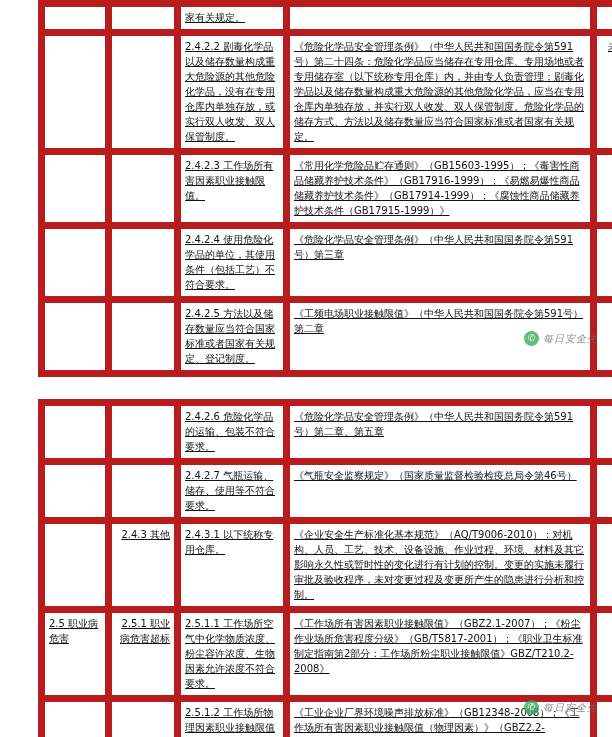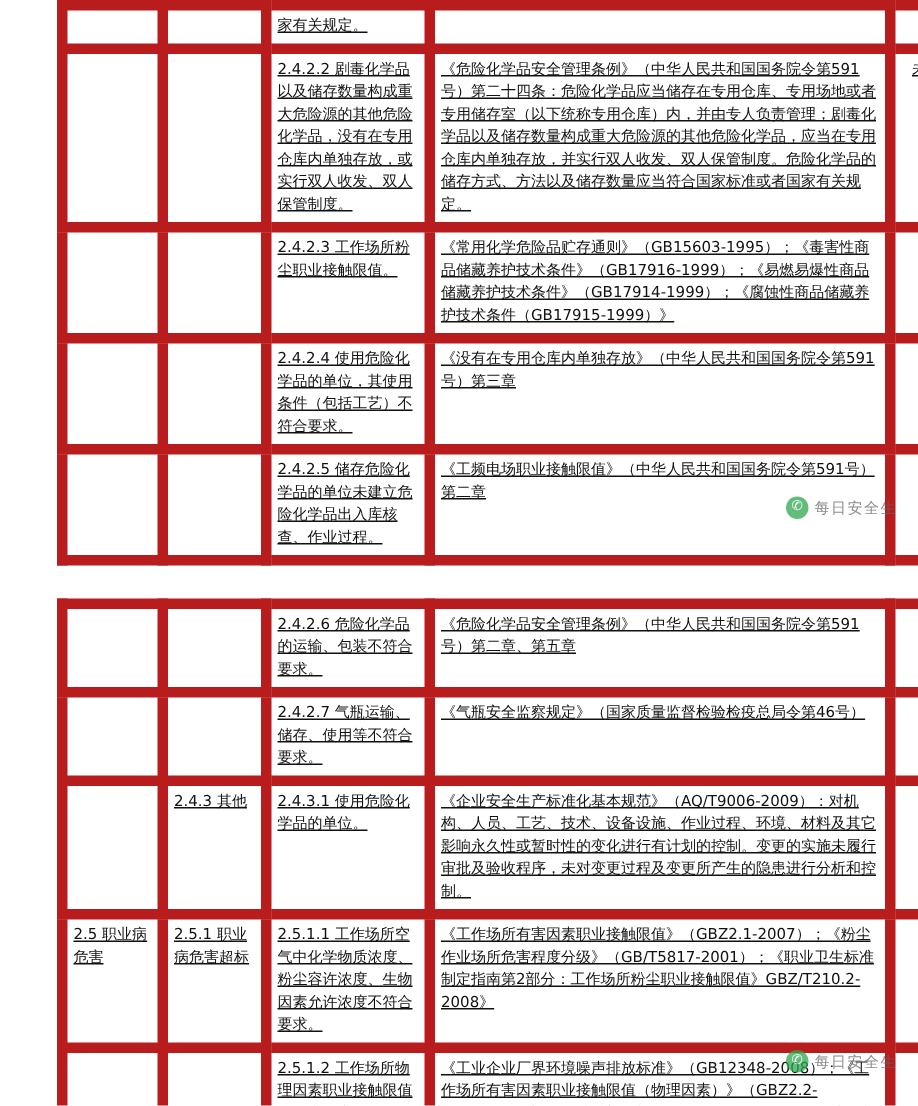--- a/index.html
+++ b/index.html
@@ -1,28 +1,28 @@
 <!DOCTYPE html>
 <html><head>
 <meta charset="utf-8">
 <style>
   html,body{margin:0;padding:0;background:#ffffff;}
   body{width:612px;height:737px;font-family:"DejaVu Sans","Liberation Sans",sans-serif;color:#111;}
   .page{position:relative;width:612px;height:737px;overflow:hidden;}
   table{border-collapse:collapse;table-layout:fixed;width:536px;margin:0 38px;}
   td{border:7px solid #b91c1c;vertical-align:top;padding:3px 4px 4px 4px;font-size:10px;line-height:1.5;text-decoration:underline;}
   .c1{width:52px;}
-  .c2{width:54px;}
+  .c2{width:54px;text-align:right;}
   .c3{width:94px;}
   .c4{width:292px;}
   .c5{width:44px;text-align:center;}
   .spacer{height:22px;}
   .wm{position:absolute;right:14px;display:flex;align-items:center;gap:4px;opacity:.75;}
   .wm .dot{width:15px;height:15px;border-radius:50%;background:#2ea84f;display:flex;align-items:center;justify-content:center;color:#fff;font-size:9px;line-height:1;}
-  .wm .wtxt{font-size:10px;color:#666;letter-spacing:1px;}
+  .wm .wtxt{font-size:10px;color:#666;letter-spacing:1px;font-style:italic;}
   .wm1{top:331px;}
   .wm2{top:700px;}
 </style>
 </head>
 <body>
 
 <div class="page">
 
   <table>
     <tbody>
@@ -36,35 +36,35 @@
       <tr>
         <td class="c1"></td>
         <td class="c2"></td>
         <td class="c3">2.4.2.2 剧毒化学品以及储存数量构成重大危险源的其他危险化学品，没有在专用仓库内单独存放，或实行双人收发、双人保管制度。</td>
         <td class="c4">《危险化学品安全管理条例》（中华人民共和国国务院令第591号）第二十四条：危险化学品应当储存在专用仓库、专用场地或者专用储存室（以下统称专用仓库）内，并由专人负责管理；剧毒化学品以及储存数量构成重大危险源的其他危险化学品，应当在专用仓库内单独存放，并实行双人收发、双人保管制度。危险化学品的储存方式、方法以及储存数量应当符合国家标准或者国家有关规定。</td>
         <td class="c5">未涉及</td>
       </tr>
       <tr>
         <td class="c1"></td>
         <td class="c2"></td>
-        <td class="c3">2.4.2.3 工作场所粉尘职业接触限值。</td>
+        <td class="c3">2.4.2.3 工作场所有害因素职业接触限值。</td>
         <td class="c4">《常用化学危险品贮存通则》（GB15603-1995）；《毒害性商品储藏养护技术条件》（GB17916-1999）；《易燃易爆性商品储藏养护技术条件》（GB17914-1999）；《腐蚀性商品储藏养护技术条件（GB17915-1999）》</td>
         <td class="c5">季度</td>
       </tr>
       <tr>
         <td class="c1"></td>
         <td class="c2"></td>
         <td class="c3">2.4.2.4 使用危险化学品的单位，其使用条件（包括工艺）不符合要求。</td>
-        <td class="c4">《没有在专用仓库内单独存放》（中华人民共和国国务院令第591号）第三章</td>
+        <td class="c4">《危险化学品安全管理条例》（中华人民共和国国务院令第591号）第三章</td>
         <td class="c5">年度</td>
       </tr>
       <tr>
         <td class="c1"></td>
         <td class="c2"></td>
-        <td class="c3">2.4.2.5 储存危险化学品的单位未建立危险化学品出入库核查、作业过程。</td>
+        <td class="c3">2.4.2.5 方法以及储存数量应当符合国家标准或者国家有关规定、登记制度。</td>
         <td class="c4">《工频电场职业接触限值》（中华人民共和国国务院令第591号）第二章</td>
         <td class="c5">季度</td>
       </tr>
     </tbody>
   </table>
 
   <div class="spacer"></div>
 
   <table>
     <tbody>
@@ -78,22 +78,22 @@
       <tr>
         <td class="c1"></td>
         <td class="c2"></td>
         <td class="c3">2.4.2.7 气瓶运输、储存、使用等不符合要求。</td>
         <td class="c4">《气瓶安全监察规定》（国家质量监督检验检疫总局令第46号）</td>
         <td class="c5">季度</td>
       </tr>
       <tr>
         <td class="c1"></td>
         <td class="c2">2.4.3 其他</td>
-        <td class="c3">2.4.3.1 使用危险化学品的单位。</td>
-        <td class="c4">《企业安全生产标准化基本规范》（AQ/T9006-2009）：对机构、人员、工艺、技术、设备设施、作业过程、环境、材料及其它影响永久性或暂时性的变化进行有计划的控制。变更的实施未履行审批及验收程序，未对变更过程及变更所产生的隐患进行分析和控制。</td>
+        <td class="c3">2.4.3.1 以下统称专用仓库。</td>
+        <td class="c4">《企业安全生产标准化基本规范》（AQ/T9006-2010）：对机构、人员、工艺、技术、设备设施、作业过程、环境、材料及其它影响永久性或暂时性的变化进行有计划的控制。变更的实施未履行审批及验收程序，未对变更过程及变更所产生的隐患进行分析和控制。</td>
         <td class="c5">季度</td>
       </tr>
       <tr>
         <td class="c1">2.5 职业病危害</td>
         <td class="c2">2.5.1 职业病危害超标</td>
         <td class="c3">2.5.1.1 工作场所空气中化学物质浓度、粉尘容许浓度、生物因素允许浓度不符合要求。</td>
         <td class="c4">《工作场所有害因素职业接触限值》（GBZ2.1-2007）；《粉尘作业场所危害程度分级》（GB/T5817-2001）；《职业卫生标准制定指南第2部分：工作场所粉尘职业接触限值》GBZ/T210.2-2008》</td>
         <td class="c5">季度</td>
       </tr>
       <tr>

